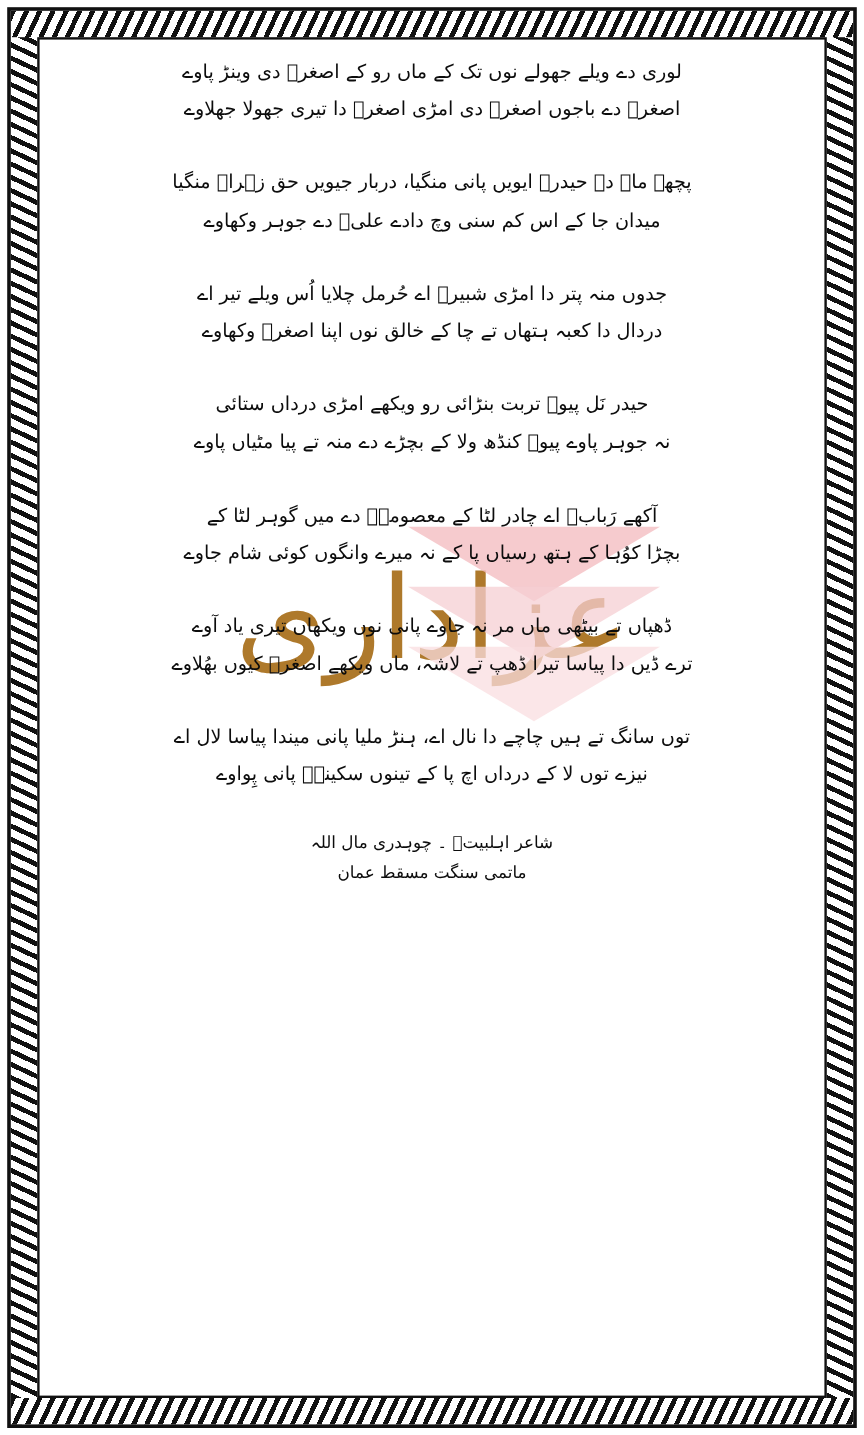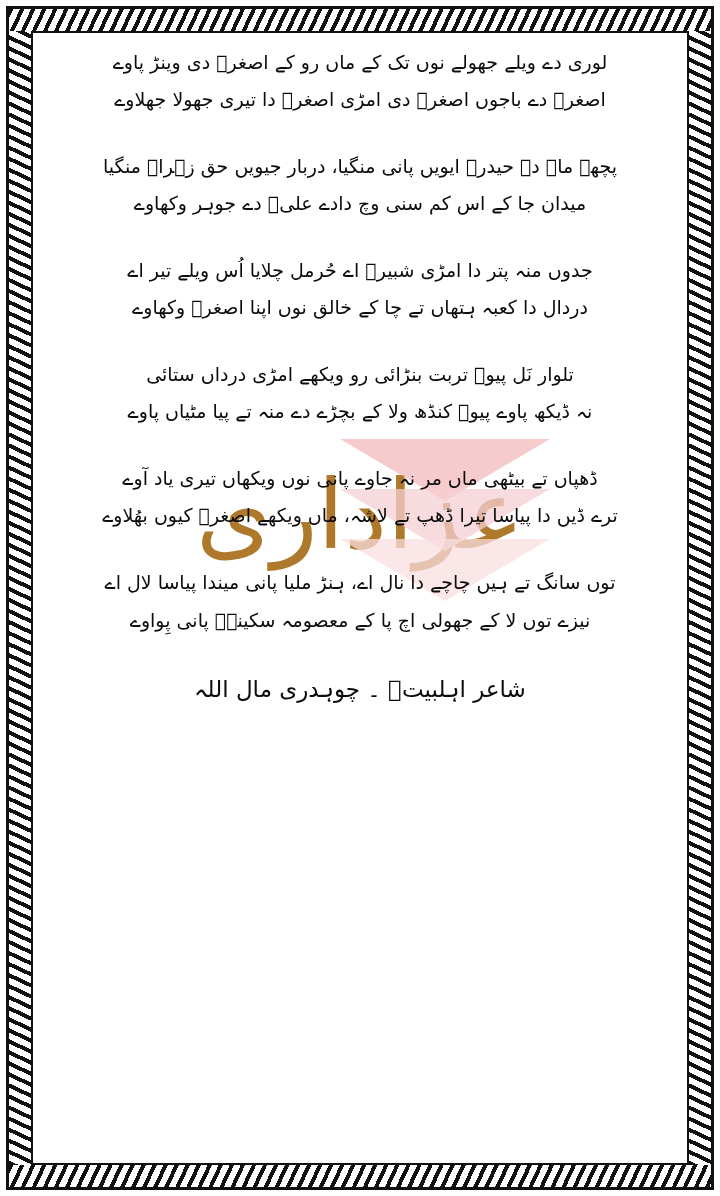--- a/index.html
+++ b/index.html
@@ -98,35 +98,35 @@
     box-sizing: border-box;
     direction: rtl;
     text-align: center;
   }
 
   .stanza {
     margin: 0 0 30px 0;
   }
   .line {
     font-family: "DejaVu Sans", sans-serif;
-    font-size: 19px;
+    font-size: 16px;
     line-height: 1.95;
     color: #0c0c0c;
     direction: rtl;
     unicode-bidi: isolate;
     white-space: nowrap;
     text-align: center;
   }
 
   .footer {
     margin-top: 26px;
     text-align: center;
   }
   .footer .line {
-    font-size: 23px;
+    font-size: 14px;
     line-height: 1.8;
   }
 </style>
 </head>
 <body>
 
 <div class="page">
 
   <div class="rope-frame">
     <div class="rope-inner-line"></div>
@@ -152,33 +152,38 @@
       <div class="line">پچھے ماہ دے حیدرؑ ایویں پانی منگیا، دربار جیویں حق زہراؑ منگیا</div>
       <div class="line">میدان جا کے اس کم سنی وچ دادے علیؑ دے جوہر وکھاوے</div>
     </div>
 
     <div class="stanza">
       <div class="line">جدوں منہ پتر دا امڑی شبیرؑ اے حُرمل چلایا اُس ویلے تیر اے</div>
       <div class="line">دردال دا کعبہ ہتھاں تے چا کے خالق نوں اپنا اصغرؑ وکھاوے</div>
     </div>
 
     <div class="stanza">
-      <div class="line">تلوار نَل پیوؑ تربت بنڑائی رو ویکھے امڑی درداں  ستائی</div>
-      <div class="line">نہ ڈیکھ پاوے پیوؑ کنڈھ ولا کے بچڑے دے منہ تے پیا مٹیاں پاوے</div>
+      <div class="line">حیدر نَل پیوؑ تربت بنڑائی رو ویکھے امڑی درداں  ستائی</div>
+      <div class="line">نہ جوہر پاوے پیوؑ کنڈھ ولا کے بچڑے دے منہ تے پیا مٹیاں پاوے</div>
     </div>
 
+    <div class="stanza">
+      <div class="line">آکھے رَبابؑ اے چادر لٹا کے معصومہؑ دے میں گوہر لٹا کے</div>
+      <div class="line">بچڑا کوُہا کے ہتھ رسیاں پا کے نہ میرے وانگوں کوئی شام جاوے</div>
+    </div>
 
     <div class="stanza">
       <div class="line">ڈھپاں تے بیٹھی ماں مر نہ جاوے پانی نوں ویکھاں تیری یاد آوے</div>
       <div class="line">ترے ڈیں دا پیاسا تیرا ڈھپ تے لاشہ، ماں ویکھے اصغرؑ کیوں بھُلاوے</div>
     </div>
 
     <div class="stanza">
       <div class="line">توں سانگ تے ہیں چاچے دا نال اے، ہنڑ ملیا پانی میندا پیاسا لال اے</div>
-      <div class="line">نیزے توں لا کے جھولی اچ پا کے معصومہ سکینہؑ پانی پِواوے</div>
+      <div class="line">نیزے توں لا کے درداں اچ پا کے تینوں سکینہؑ پانی پِواوے</div>
     </div>
 
     <div class="footer">
       <div class="line">شاعر اہلبیتؑ ۔ چوہدری مال اللہ</div>
+      <div class="line">ماتمی سنگت مسقط عمان</div>
     </div>
 
   </div>
 </div>
 
 </body></html>

